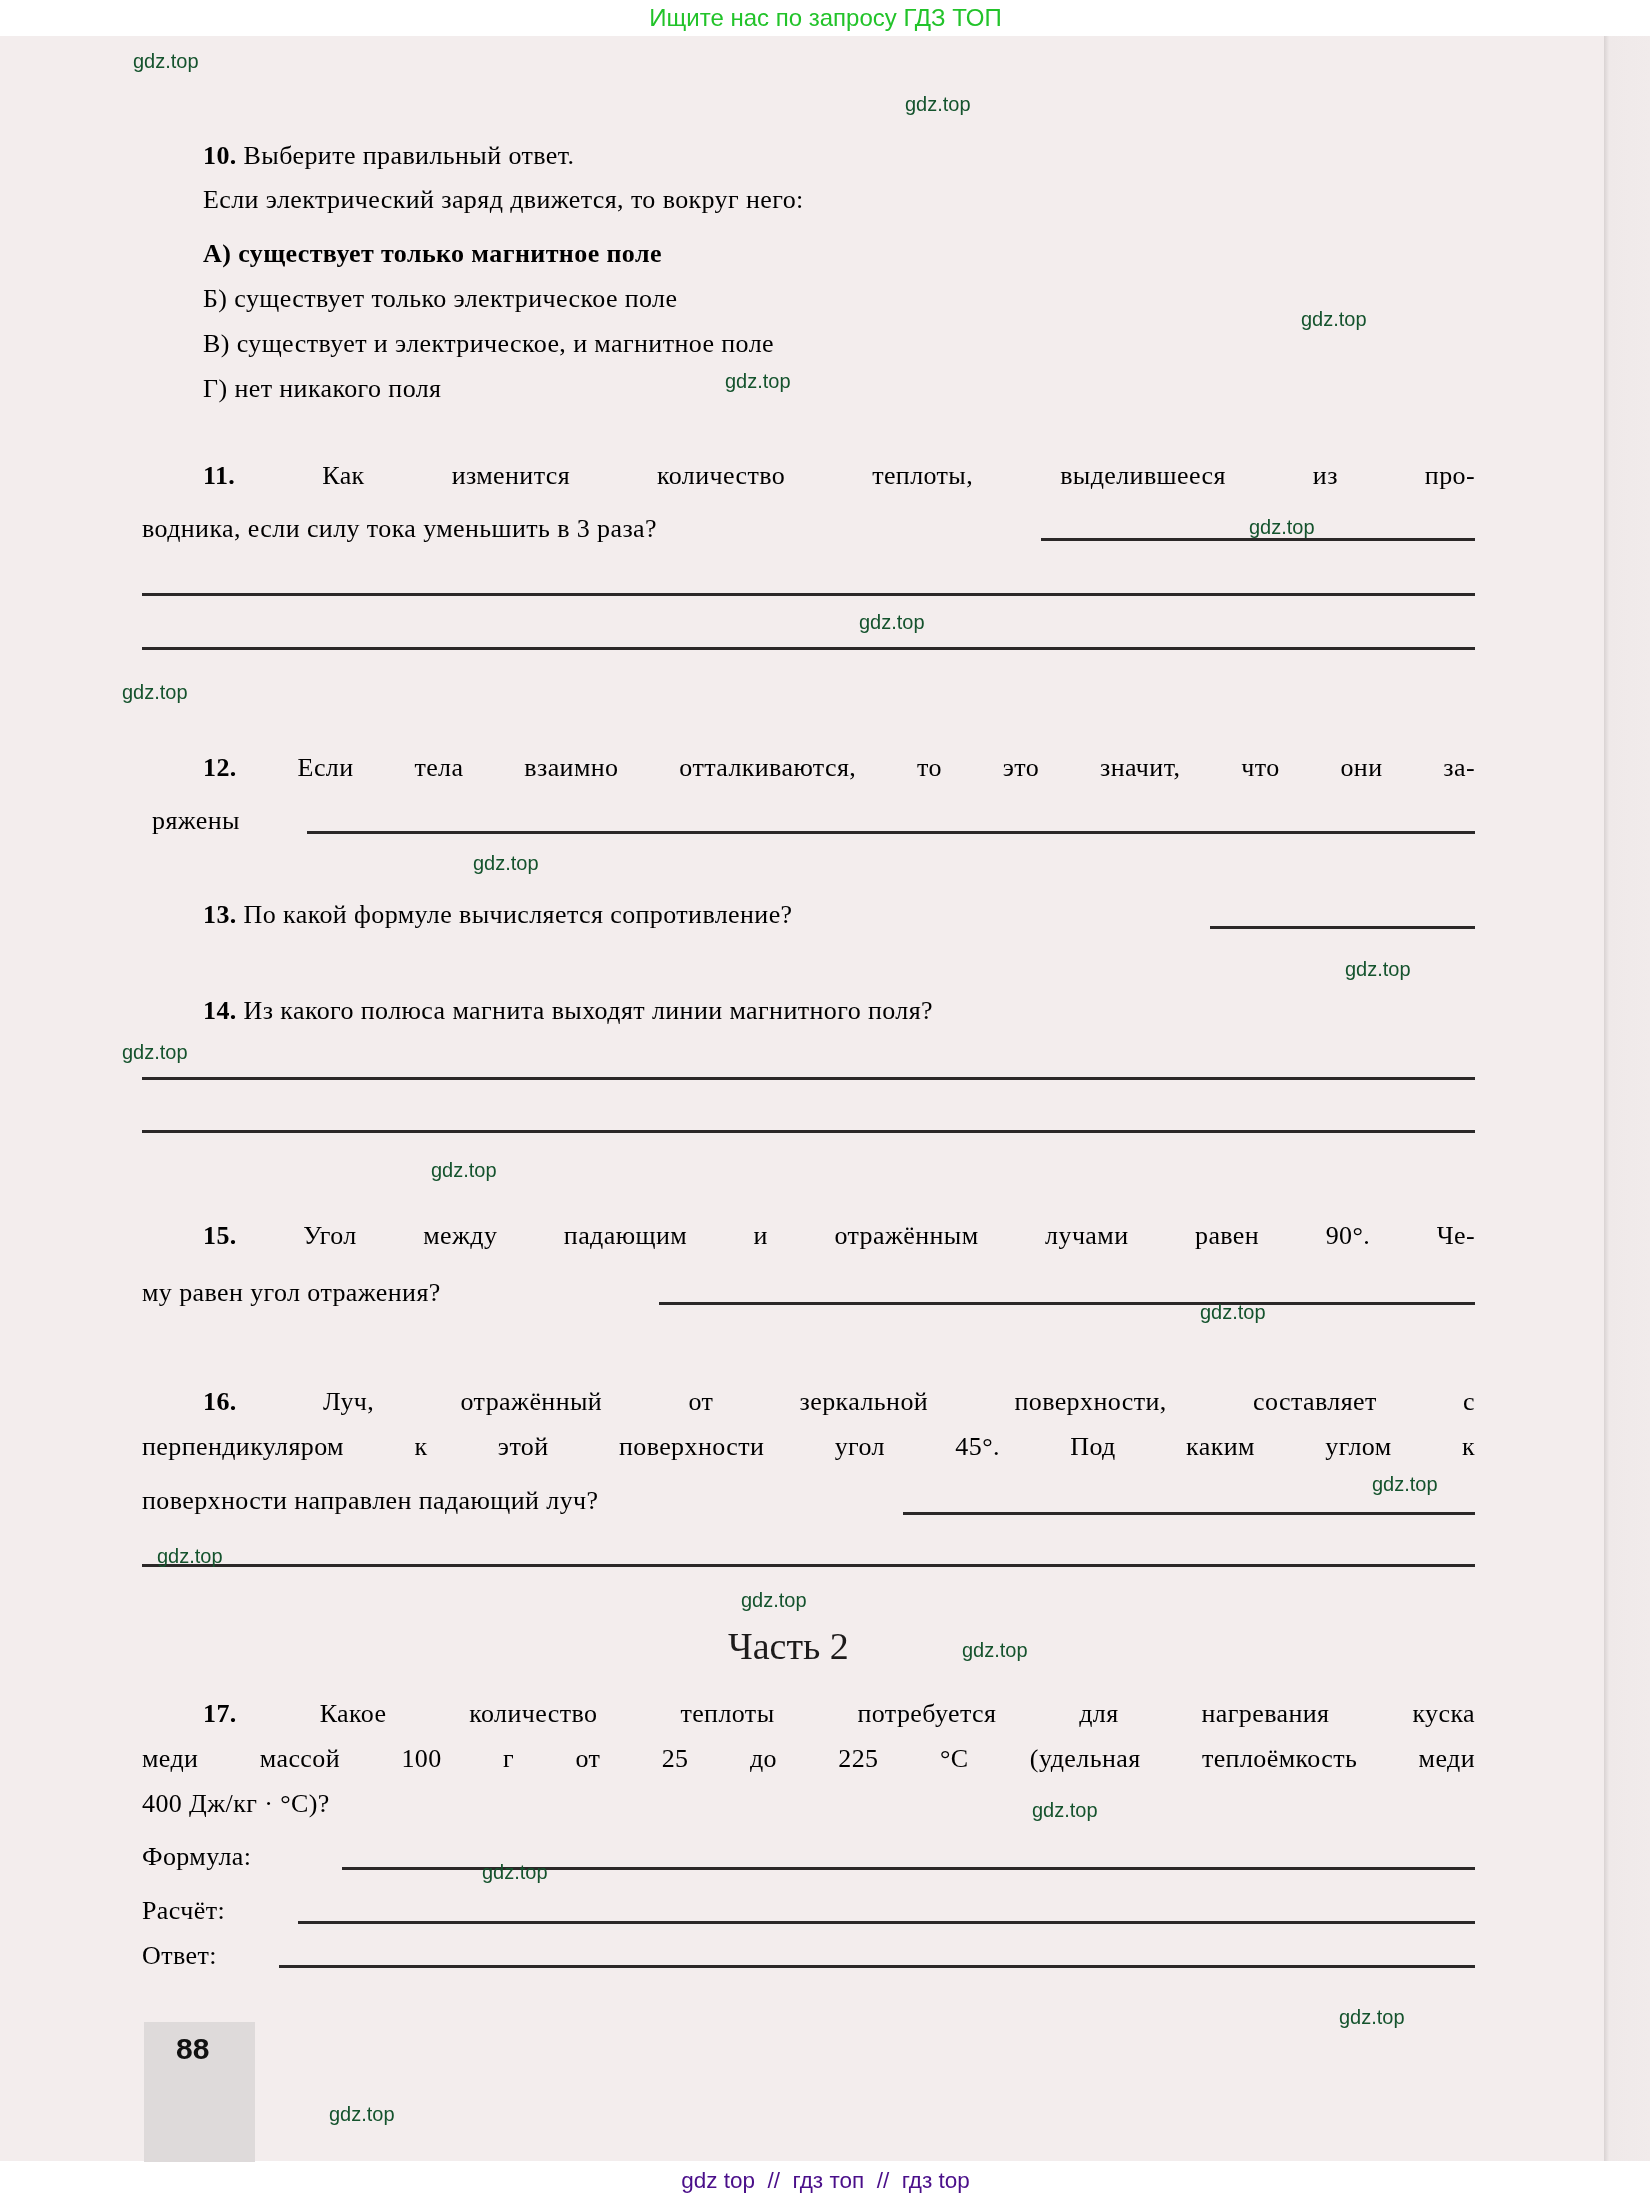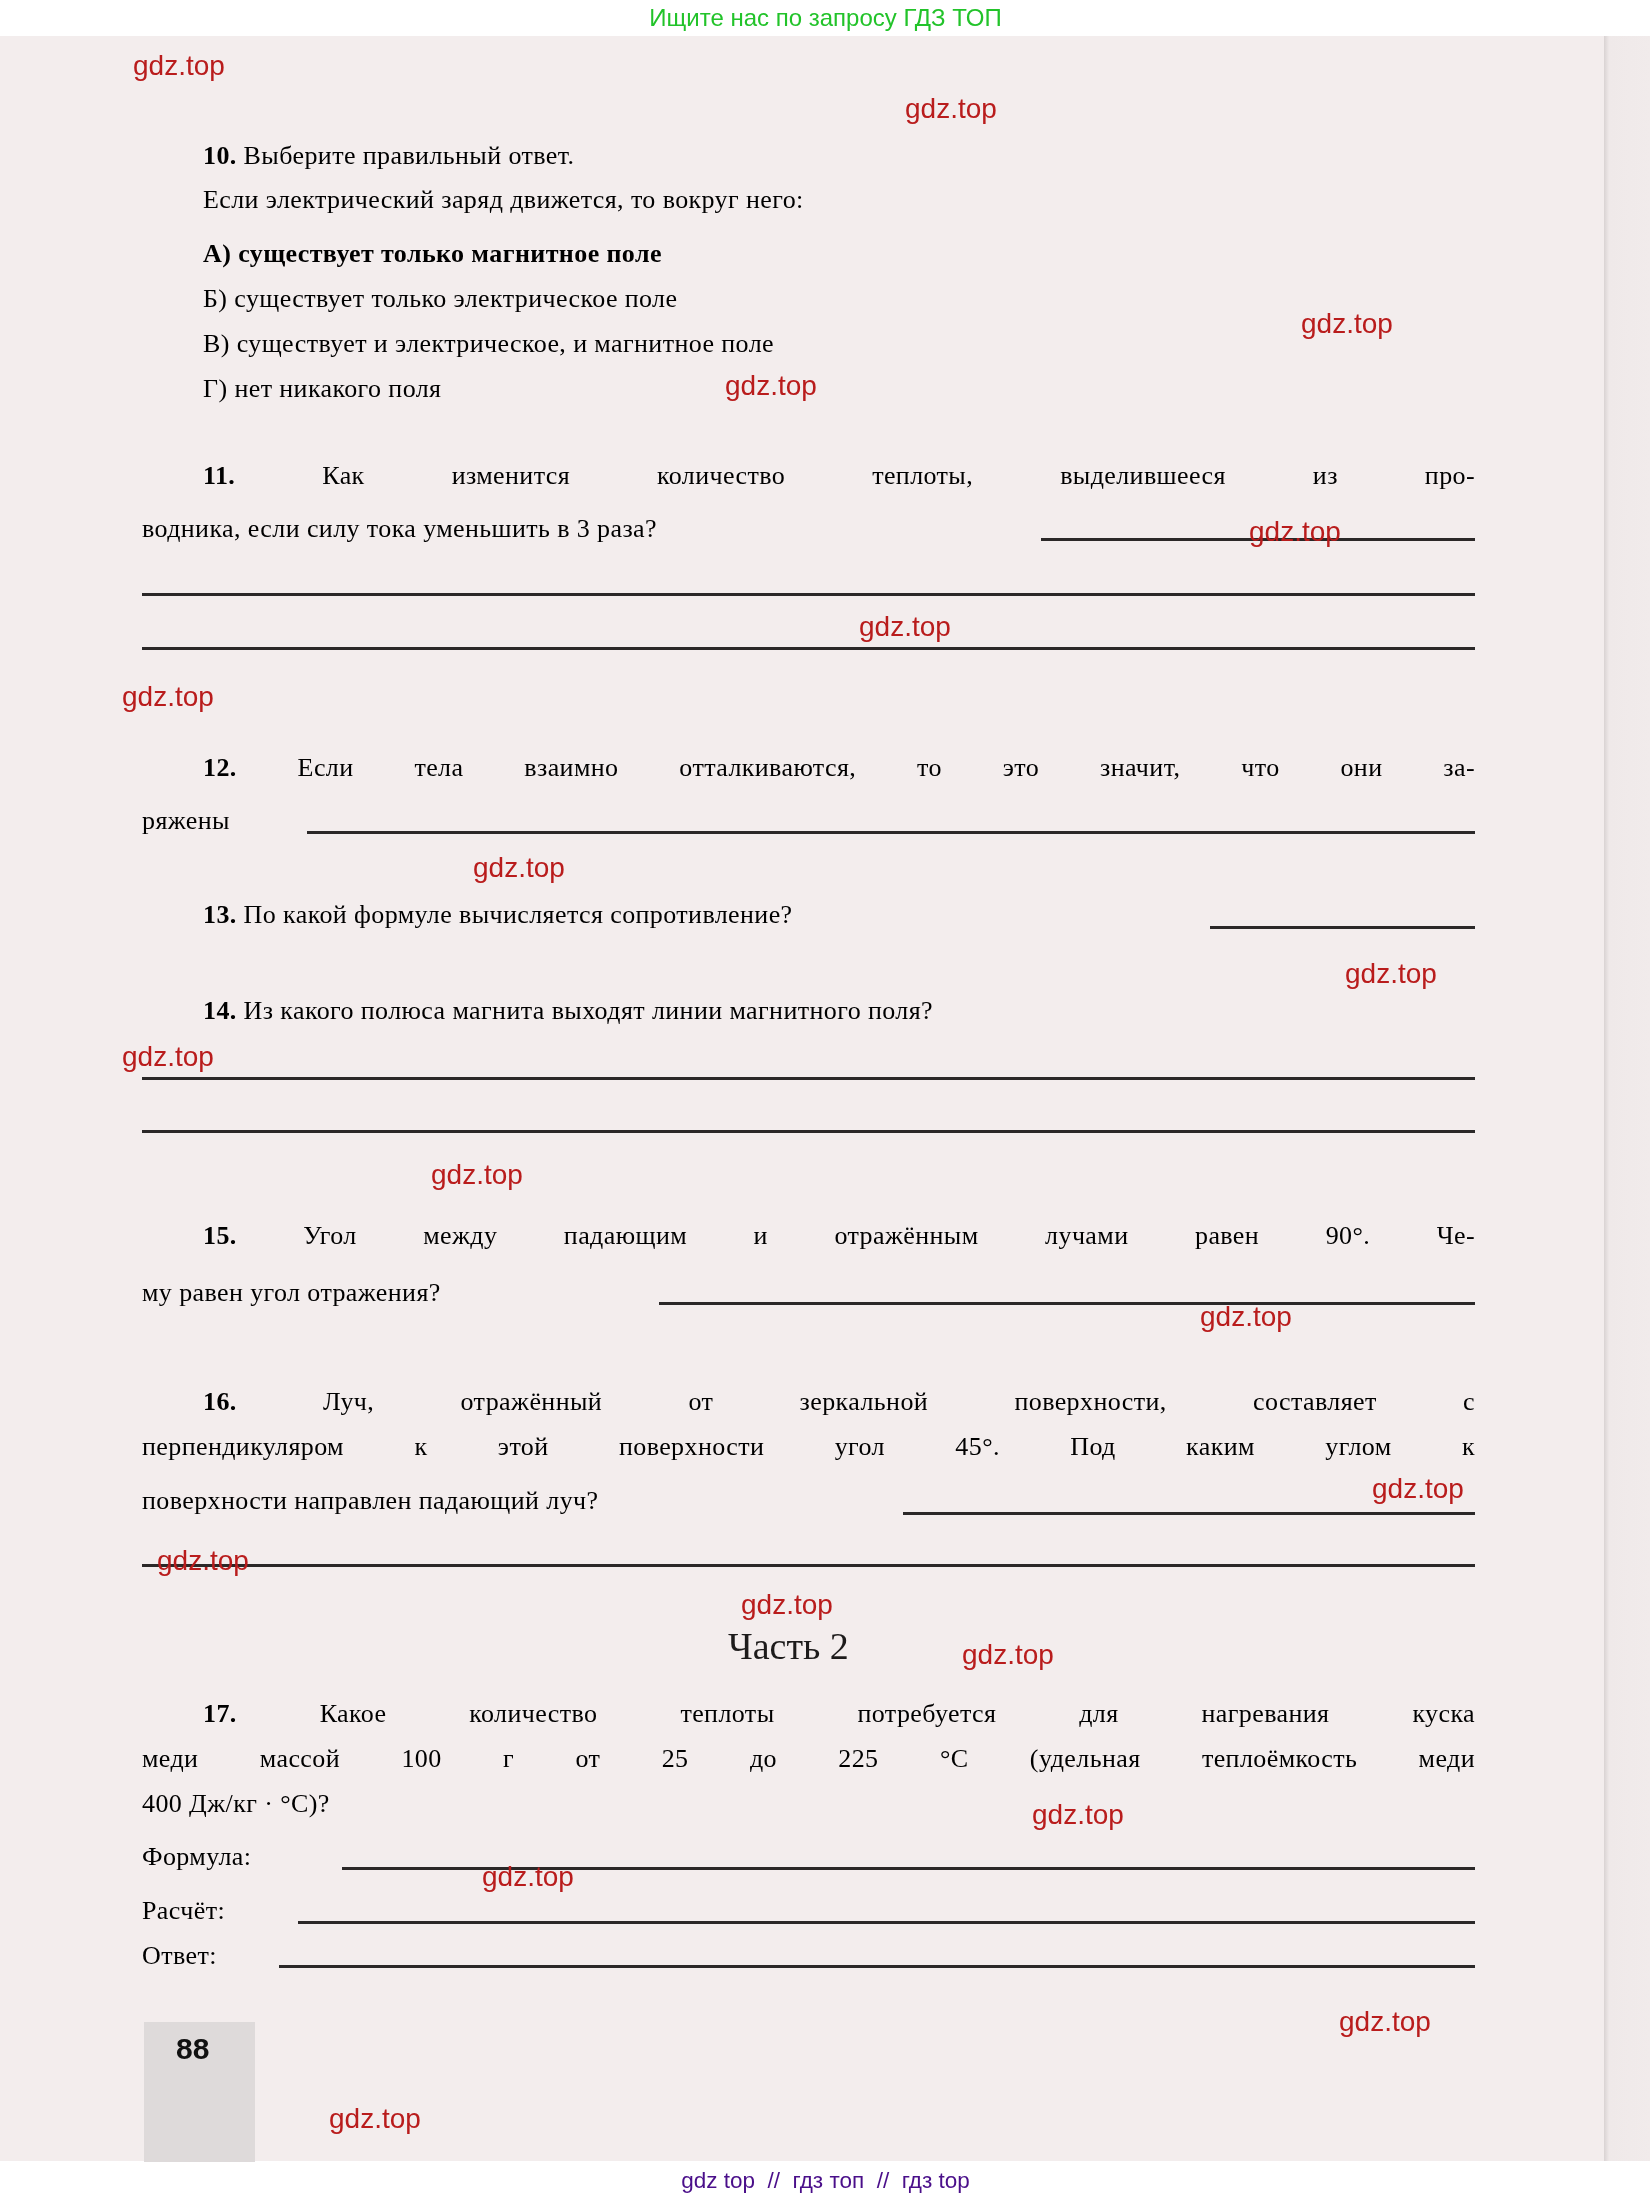--- a/index.html
+++ b/index.html
@@ -6,21 +6,21 @@
   body { width:1651px; height:2202px; position:relative; overflow:hidden; background:#ffffff; font-family:"DejaVu Serif", serif; }
   .top-banner { position:absolute; left:0; top:0; width:1651px; height:36px; background:#ffffff; text-align:center; }
   .top-banner span { font-family:"Liberation Sans", sans-serif; font-size:24px; line-height:35px; color:#22c32a; }
   .page { position:absolute; left:0; top:36px; width:1651px; height:2125px; background:#f3eded; }
   .page-fold { position:absolute; left:1604px; top:36px; width:47px; height:2125px; background:linear-gradient(90deg,#d9d3d3 0px,#efe9e9 5.2px,#f1ebeb 100%); }
   .bottom-banner { position:absolute; left:0; top:2162px; width:1651px; height:40px; background:#ffffff; text-align:center; }
   .bottom-banner span { font-family:"Liberation Sans", sans-serif; font-size:22.5px; line-height:38px; color:#4a0f8a; }
   .t { position:absolute; color:#000000; font-family:"Liberation Serif", serif; font-size:26px; line-height:45px; white-space:nowrap; letter-spacing:0.4px;margin-top:8px; }
   .b { font-weight:bold; }
   .line { position:absolute; height:2.6px; background:#2b2828; }
-  .wm { position:absolute; font-family:"Liberation Sans", sans-serif; font-size:28px; color:#b91c1c; white-space:nowrap; }
+  .wm { position:absolute; font-family:"Liberation Sans", sans-serif; font-size:20px; color:#14532d; white-space:nowrap; }
   .pagenum-tab { position:absolute; left:144px; top:2022px; width:111px; height:140px; background:#dedada; }
   .pagenum { position:absolute; left:176px; top:2032px; font-family:"Liberation Sans", sans-serif; font-weight:bold; font-size:30px; color:#111; }
   .heading { position:absolute; font-family:"Liberation Serif", serif; font-size:38px; color:#1d1b1b; }
   .justify { position:absolute; left:142px; width:1333px; text-align:justify; text-align-last:justify; white-space:nowrap; }
 </style>
 </head>
 <body>
 
 <div class="top-banner"><span>Ищите нас по запросу ГДЗ ТОП</span></div>
 
@@ -34,21 +34,21 @@
 <div class="t" style="left:203px;top:313px;">В) существует и электрическое, и магнитное поле</div>
 <div class="t" style="left:203px;top:358px;">Г) нет никакого поля</div>
 
 <div class="t justify" style="top:445px;"><span style="padding-left:61px;" class="b">11.</span> <span>Как изменится количество теплоты, выделившееся из про-</span></div>
 <div class="t" style="left:142px;top:498px;">водника, если силу тока уменьшить в 3 раза?</div>
 <div class="line" style="left:1041px;top:538px;width:434px;"></div>
 <div class="line" style="left:142px;top:593px;width:1333px;"></div>
 <div class="line" style="left:142px;top:647px;width:1333px;"></div>
 
 <div class="t justify" style="top:737px;"><span style="padding-left:61px;" class="b">12.</span> <span>Если тела взаимно отталкиваются, то это значит, что они за-</span></div>
-<div class="t" style="left:142px;top:790px;">ряжены</div>
+<div class="t" style="left:152px;top:790px;">ряжены</div>
 <div class="line" style="left:307px;top:831px;width:1168px;"></div>
 
 <div class="t" style="left:203px;top:884px;"><span class="b">13.</span> <span>По какой формуле вычисляется сопротивление?</span></div>
 <div class="line" style="left:1210px;top:926px;width:265px;"></div>
 
 <div class="t" style="left:203px;top:980px;"><span class="b">14.</span> <span>Из какого полюса магнита выходят линии магнитного поля?</span></div>
 <div class="line" style="left:142px;top:1077px;width:1333px;"></div>
 <div class="line" style="left:142px;top:1130px;width:1333px;"></div>
 
 <div class="t justify" style="top:1205px;"><span style="padding-left:61px;" class="b">15.</span> <span>Угол между падающим и отражённым лучами равен 90°. Че-</span></div>

